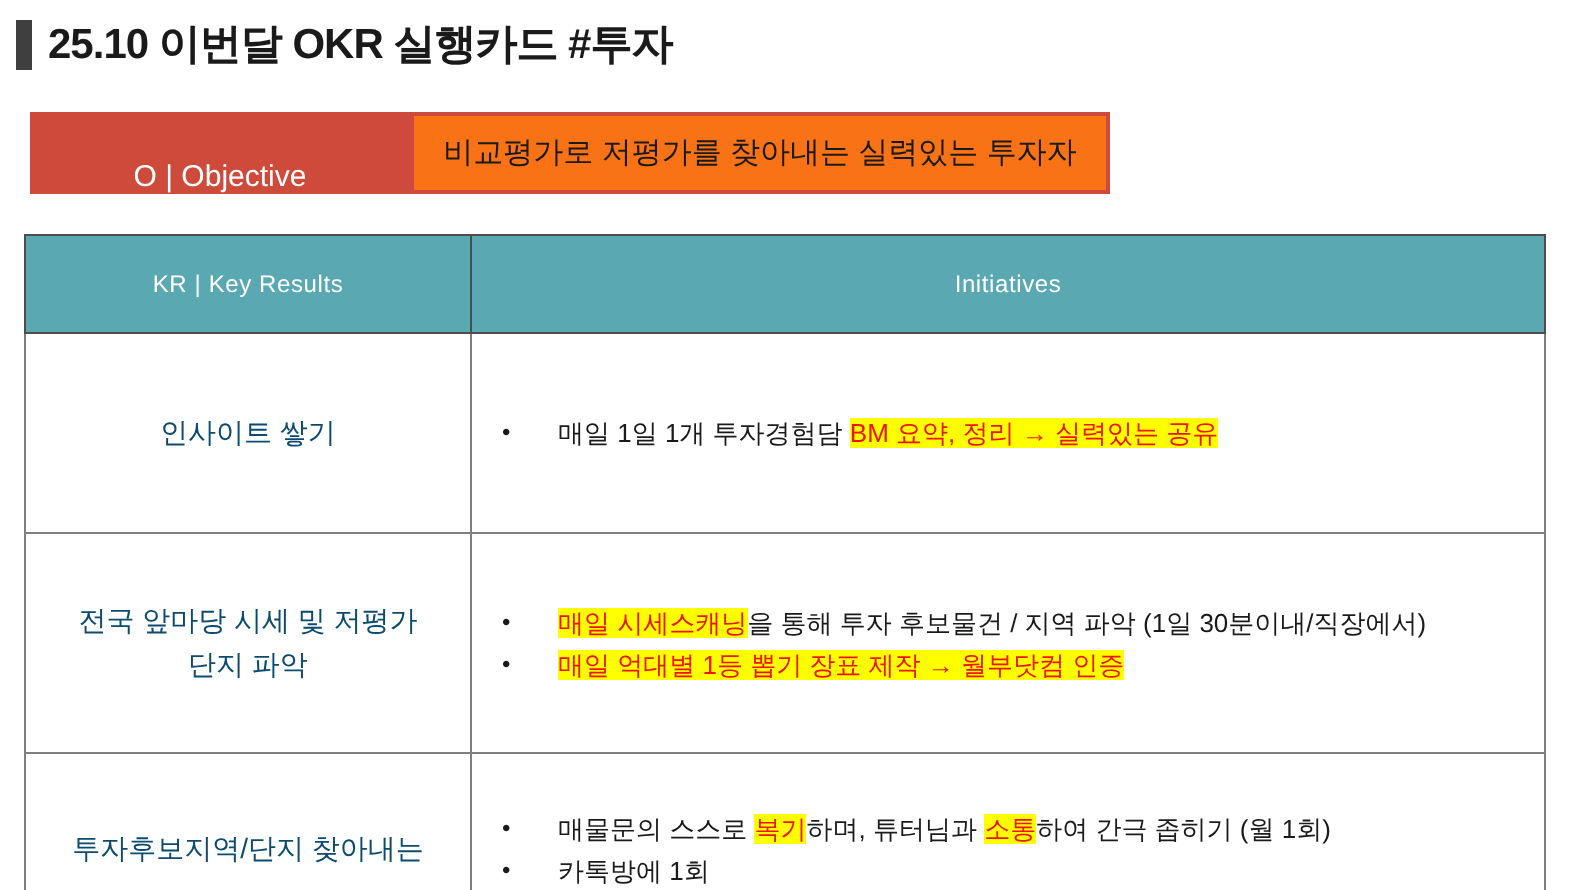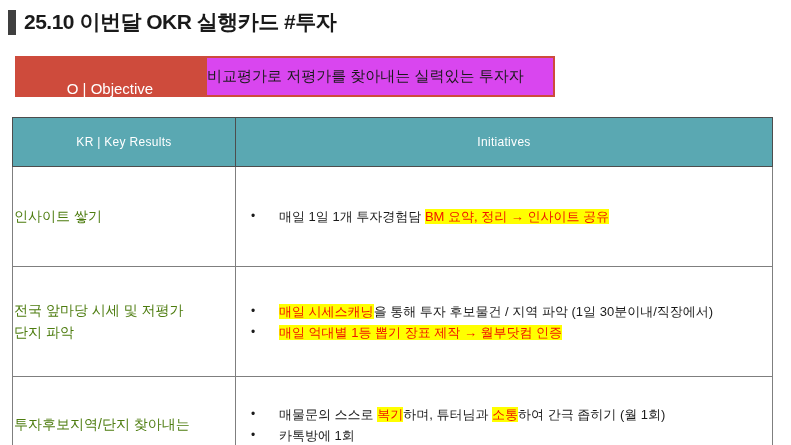--- a/index.html
+++ b/index.html
@@ -52,25 +52,26 @@
     justify-content: center;
     font-size: 15px;
     box-sizing: border-box;
   }
   .obj-desc-box {
     position: absolute;
     left: 205px;
     top: 56px;
     width: 350px;
     height: 41px;
-    background: #d946ef;
+    background: #f97316;
     border: 2px solid var(--accent-red, #ce4b3c);
     box-sizing: border-box;
     display: flex;
     align-items: center;
+    justify-content: center;
     font-size: 15px;
     color: #1a1a1a;
     white-space: nowrap;
   }
 
   
   .okr-table {
     position: absolute;
     left: 12px;
     top: 117px;
@@ -91,22 +92,23 @@
   .okr-table td {
     border: 1px solid #7f7f7f;
     vertical-align: middle;
     background: #ffffff;
   }
   .okr-table tr.row-0 td { height: 87px; }
   .okr-table tr.row-1 td { height: 97px; }
   .okr-table tr.row-2 td { height: 84px; }
 
   .kr-cell {
+    text-align: center;
     font-size: 14px;
-    color: #4d7c0f;
+    color: #0c4a6e;
     line-height: 1.55;
   }
   .init-cell { padding: 6px 10px 6px 0; }
   .init-list {
     list-style: none;
     margin: 0;
     padding: 0;
   }
   .init-list li {
     display: flex;
@@ -160,21 +162,21 @@
     </thead>
     <tbody>
         <tr class="okr-row row-0">
           <td class="kr-cell">
             <div>인사이트 쌓기</div>
           </td>
           <td class="init-cell">
             <ul class="init-list">
               <li>
                 <span class="bullet">•</span>
-                <span class="init-text"><span class="plain">매일 1일 1개 투자경험담 </span><span class="hl">BM 요약, 정리 → 인사이트 공유</span></span>
+                <span class="init-text"><span class="plain">매일 1일 1개 투자경험담 </span><span class="hl">BM 요약, 정리 → 실력있는 공유</span></span>
               </li>
             </ul>
           </td>
         </tr>
         <tr class="okr-row row-1">
           <td class="kr-cell">
             <div>전국 앞마당 시세 및 저평가</div>
             <div>단지 파악</div>
           </td>
           <td class="init-cell">

